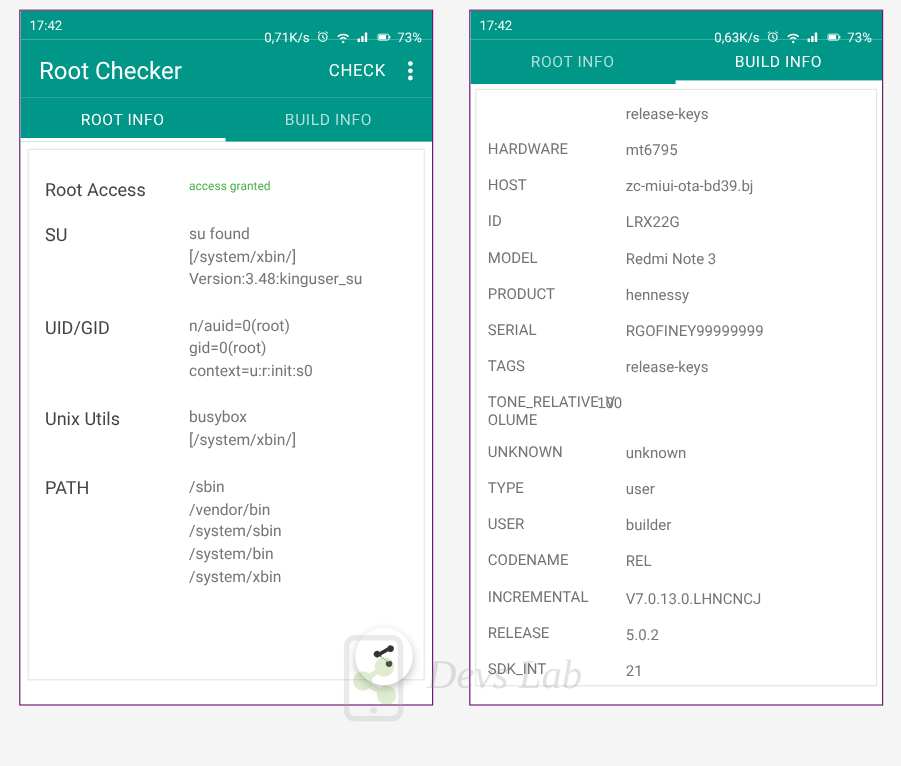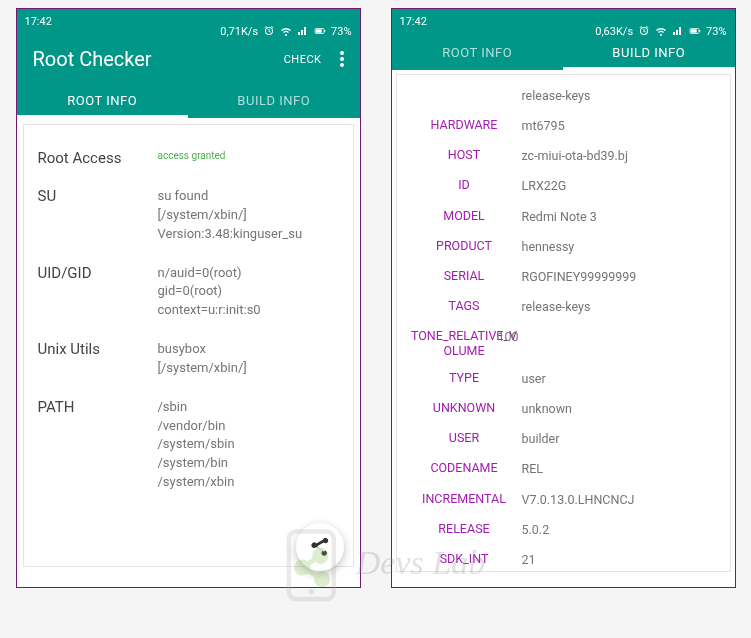--- a/index.html
+++ b/index.html
@@ -34,21 +34,21 @@
     .statusbar svg { fill: #fff; height: 12px; width: 12px; vertical-align: middle; }
     .appbar {
       background: #009688;
       color: #fff;
       padding: 14px 16px 10px;
       display: flex;
       align-items: center;
       justify-content: space-between;
     }
     .appbar h1 { font-size: 20px; font-weight: 400; }
-    .appbar .actions { display: flex; align-items: center; gap: 18px; font-size: 11px; letter-spacing: .5px; }
+    .appbar .actions { display: flex; align-items: center; gap: 18px; font-size: 14px; letter-spacing: .5px; }
     .tabs {
       background: #009688;
       display: flex;
     }
     .tab {
       flex: 1;
       text-align: center;
       color: #b2dfdb;
       font-size: 13px;
       padding: 12px 0 10px;
@@ -61,31 +61,30 @@
       border: 1px solid #e5e5e5;
       margin: 6px;
       padding: 14px 14px 20px;
       height: calc(100% - 135px);
       overflow: hidden;
     }
     .phone.second .content {
       height: calc(100% - 80px);
       margin: 4px;
       padding: 6px 10px 10px;
-      text-align: center;
     }
     .row { display: flex; align-items: flex-start; padding: 10px 0; }
     .row.tight { padding: 6px 0; }
     .label {
       width: 120px;
       color: #444;
       font-size: 15px;
       flex-shrink: 0;
     }
-    .phone.second .label { font-size: 12.5px; width: 115px; color: #a21caf; }
+    .phone.second .label { font-size: 12.5px; width: 115px; color: #737373; }
     .value { color: #757575; font-size: 13px; line-height: 1.45; white-space: pre-line; }
     .phone.second .value { font-size: 12.5px; }
     .value.granted { color: #4caf50; font-size: 10px; }
     .fab {
       position: absolute;
       bottom: 16px;
       right: 16px;
       width: 48px;
       height: 48px;
       background: #fff;
@@ -264,26 +263,26 @@
           <div class="value">release-keys</div>
         </div>
       </div>
     <div class="row tight">
       <div class="label" style="white-space:pre-line">TONE_RELATIVE_V
 OLUME</div>
       <div class="value" style="margin-left:-24px">100</div>
     </div>
     <div id="build-list-2">
         <div class="row tight">
+          <div class="label">UNKNOWN</div>
+          <div class="value">unknown</div>
+        </div>
+        <div class="row tight">
           <div class="label">TYPE</div>
           <div class="value">user</div>
-        </div>
-        <div class="row tight">
-          <div class="label">UNKNOWN</div>
-          <div class="value">unknown</div>
         </div>
         <div class="row tight">
           <div class="label">USER</div>
           <div class="value">builder</div>
         </div>
         <div class="row tight">
           <div class="label">CODENAME</div>
           <div class="value">REL</div>
         </div>
         <div class="row tight">

